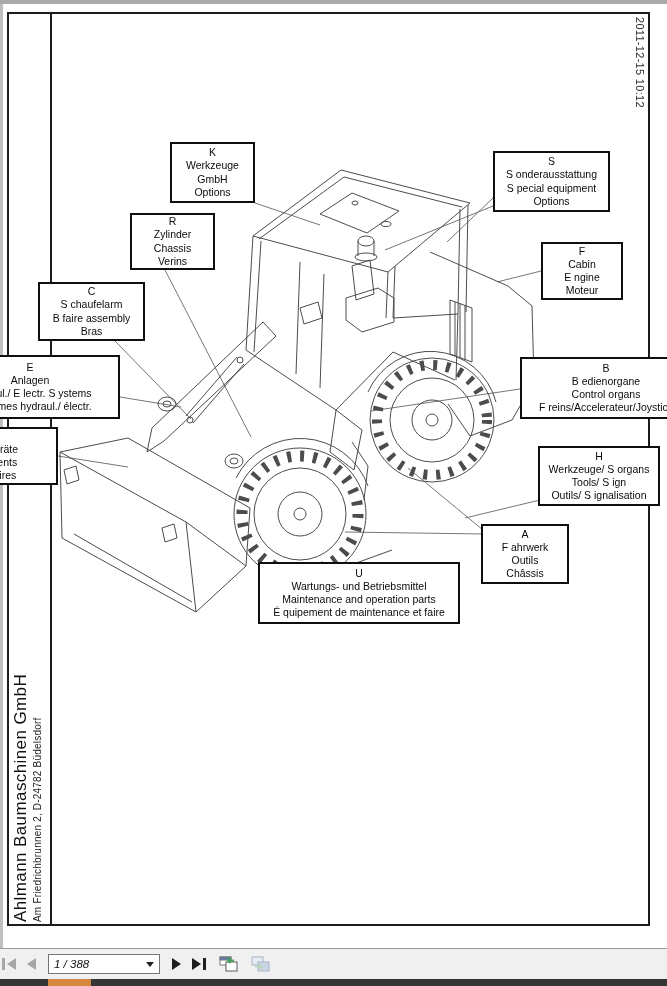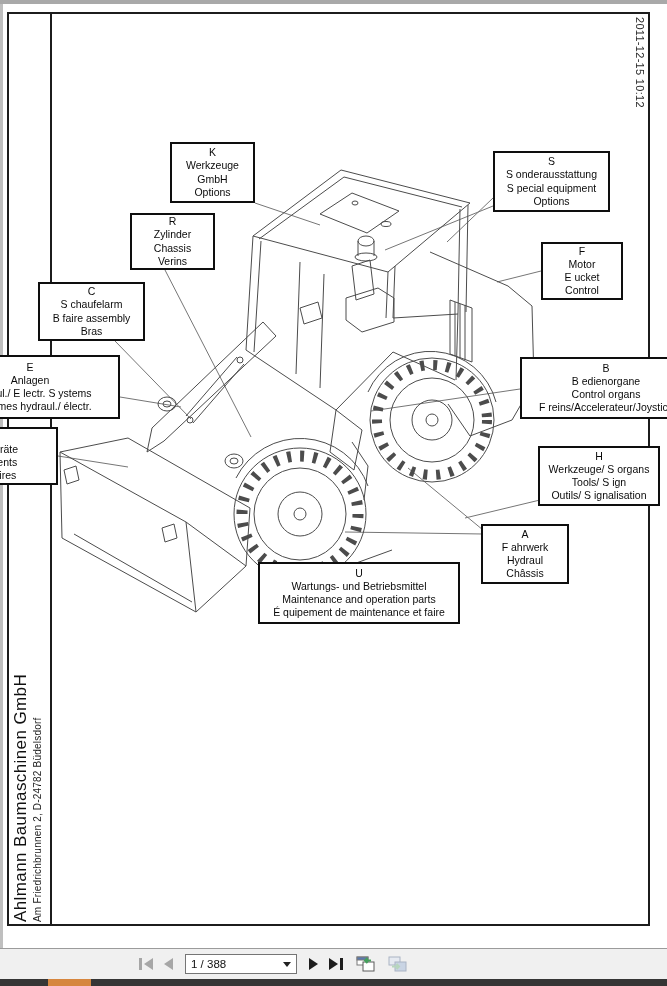--- a/index.html
+++ b/index.html
@@ -25,21 +25,21 @@
   .co-E{left:-60px;top:355px;width:180px;height:64px;}
   .co-TU{left:-82px;top:427px;width:140px;height:58px;}
   .co-S{left:493px;top:151px;width:117px;height:61px;}
   .co-F{left:541px;top:242px;width:82px;height:58px;}
   .co-B{left:520px;top:357px;width:172px;height:62px;}
   .co-H{left:538px;top:446px;width:122px;height:60px;}
   .co-A{left:481px;top:524px;width:88px;height:60px;}
   .co-U{left:258px;top:562px;width:202px;height:62px;}
   .toolbar{position:absolute;left:0;top:948px;width:667px;height:31px;background:#f0f0f0;
            border-top:1px solid #9b9b9b;box-sizing:border-box;display:flex;align-items:center;
-           padding-left:137px;gap:7px;z-index:4;}
+           gap:7px;z-index:4;font-style:italic;}
   .navbtn{display:flex;align-items:center;gap:2px;background:none;border:none;padding:2px;height:20px;}
   .tri-l{width:0;height:0;border-top:6px solid transparent;border-bottom:6px solid transparent;border-right:9px solid #1d1d1d;}
   .tri-r{width:0;height:0;border-top:6px solid transparent;border-bottom:6px solid transparent;border-left:9px solid #1d1d1d;}
   .tri-gray{border-right-color:#a6a6a6;border-left-color:#a6a6a6;}
   .vbar{width:3px;height:12px;background:#1d1d1d;}
   .vbar-gray{background:#a6a6a6;}
   .page-combo{width:112px;height:20px;background:#fff;border:1px solid #757575;box-sizing:border-box;
               display:flex;align-items:center;font-size:11.5px;color:#111;padding:0 5px;margin:0 3px;}
   .combo-caret{margin-left:auto;width:0;height:0;border-left:4px solid transparent;border-right:4px solid transparent;border-top:5px solid #222;}
   .viewbtn{background:none;border:none;padding:1px;margin-left:3px;height:22px;display:flex;align-items:center;}
@@ -185,40 +185,40 @@
     <div>Accessoires</div>
   </div>
   <div class="callout co-S">
     <div>S</div>
     <div>S onderausstattung</div>
     <div>S pecial equipment</div>
     <div>Options</div>
   </div>
   <div class="callout co-F">
     <div>F</div>
-    <div>Motor</div>
-    <div>E ucket</div>
-    <div>Control</div>
+    <div>Cabin</div>
+    <div>E ngine</div>
+    <div>Moteur</div>
   </div>
   <div class="callout co-B">
     <div>B</div>
     <div>B edienorgane</div>
     <div>Control organs</div>
     <div>F reins/Accelerateur/Joystick</div>
   </div>
   <div class="callout co-H">
     <div>H</div>
     <div>Werkzeuge/ S organs</div>
     <div>Tools/ S ign</div>
     <div>Outils/ S ignalisation</div>
   </div>
   <div class="callout co-A">
     <div>A</div>
     <div>F ahrwerk</div>
-    <div>Hydraul</div>
+    <div>Outils</div>
     <div>Châssis</div>
   </div>
   <div class="callout co-U">
     <div>U</div>
     <div>Wartungs- und Betriebsmittel</div>
     <div>Maintenance and operation parts</div>
     <div>É quipement de maintenance et faire</div>
   </div>
 
   <div class="toolbar">

